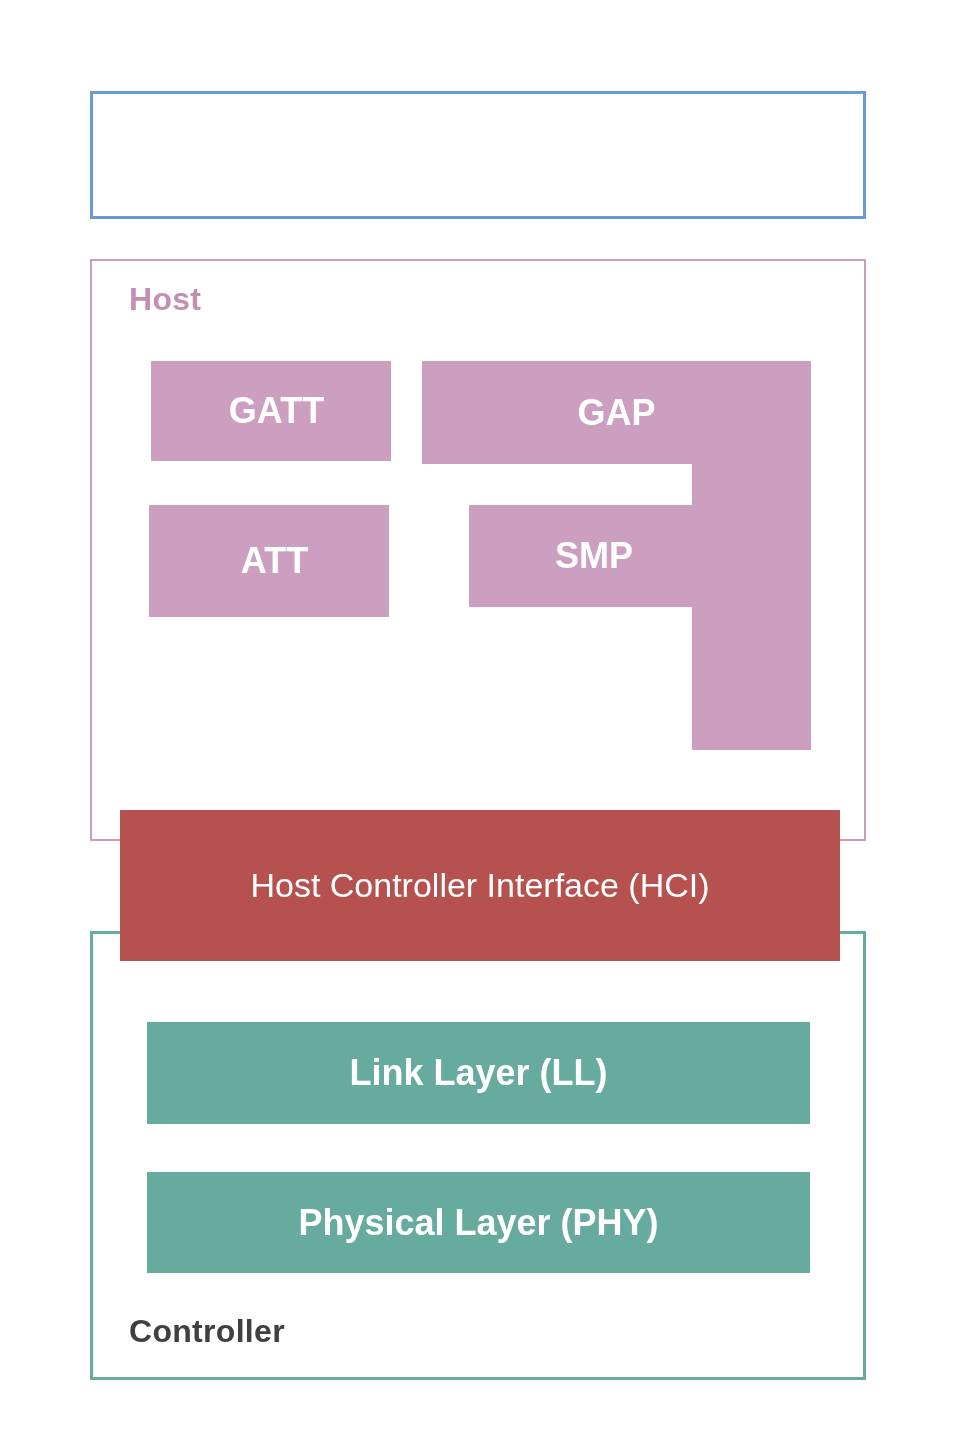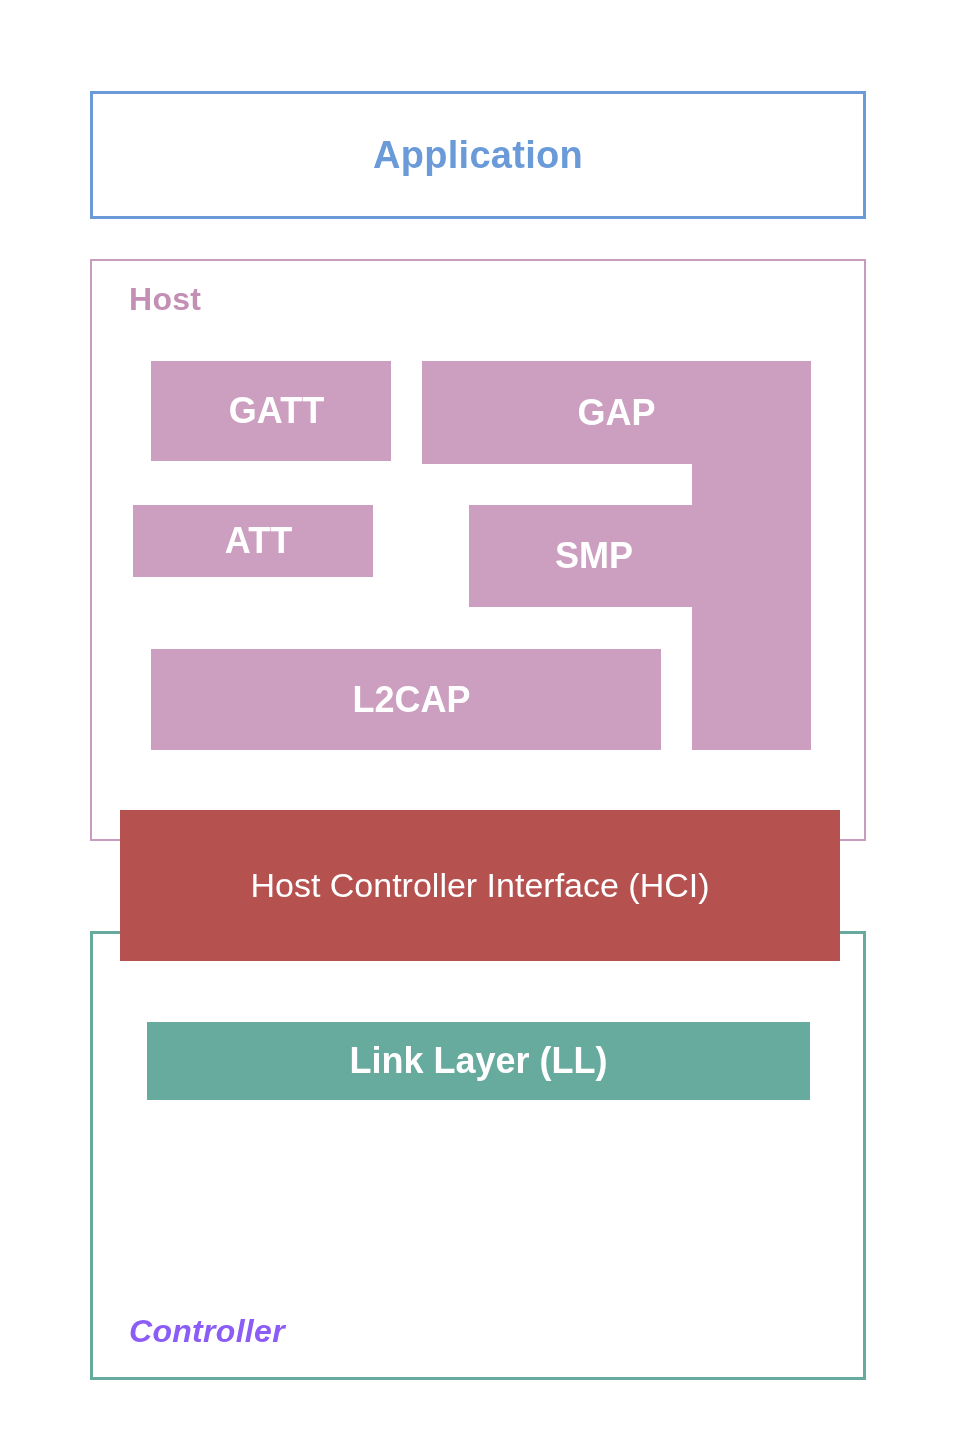--- a/index.html
+++ b/index.html
@@ -68,22 +68,21 @@
     font-weight: bold;
   }
   #host-label {
     left: 129px;
     top: 281px;
     color: #c38fb4;
   }
   #controller-label {
     left: 129px;
     top: 1313px;
-    color: #8b5cf6;
-    font-style: italic;
+    color: #404040;
   }
 
   
   .block {
     position: absolute;
     box-sizing: border-box;
     display: flex;
     align-items: center;
     justify-content: center;
     color: #ffffff;
@@ -94,21 +93,21 @@
     background: #cc9fc0;
     font-size: 36px;
     padding-left: 11px;
   }
   .block.ctrl-block {
     background: #66ab9d;
     font-size: 36px;
   }
 
   #block-gatt { left: 151px; top: 361px; width: 240px; height: 100px; }
-  #block-att  { left: 133px; top: 505px; width: 240px; height: 72px; }
+  #block-att  { left: 149px; top: 505px; width: 240px; height: 112px; }
   #block-smp  { left: 422px; top: 505px; width: 239px; height: 102px; margin-left: 47px; }
   #block-l2cap{ left: 151px; top: 649px; width: 510px; height: 101px; }
 
   
   #block-gap {
     left: 422px;
     top: 361px;
     width: 389px;
     height: 389px;
     background: transparent;
@@ -139,21 +138,21 @@
     display: flex;
     align-items: center;
     justify-content: center;
     color: #ffffff;
     font-size: 36px;
     font-weight: bold;
     z-index: 2;
     border-radius: 31px;
   }
 
-  #block-ll  { left: 147px; top: 1022px; width: 663px; height: 78px; }
+  #block-ll  { left: 147px; top: 1022px; width: 663px; height: 102px; }
   #block-phy { left: 147px; top: 1172px; width: 663px; height: 101px; }
 
   
   #block-hci {
     position: absolute;
     left: 120px;
     top: 810px;
     width: 720px;
     height: 151px;
     background: #b5514f;
@@ -166,41 +165,40 @@
     white-space: nowrap;
     z-index: 5;
   }
 </style>
 </head>
 <body>
 
 <div id="stage">
 
   <div class="frame" id="application-frame"></div>
-  <div class="group-label" id="application-title">Application</div>
 
   <div class="frame" id="host-frame"></div>
   <div class="group-label" id="host-label">Host</div>
 
   <div class="block host-block" id="block-gatt">GATT</div>
 
   <div class="block host-block" id="block-gap">
     <div id="gap-top-arm"></div>
     <div id="gap-side-arm"></div>
     <div id="gap-text">GAP</div>
   </div>
 
   <div class="block host-block" id="block-att">ATT</div>
 
   <div class="block host-block" id="block-smp">SMP</div>
 
-  <div class="block host-block" id="block-l2cap">L2CAP</div>
 
   <div class="frame" id="controller-frame"></div>
 
   <div class="block ctrl-block" id="block-ll">Link Layer (LL)</div>
 
+  <div class="block ctrl-block" id="block-phy">Physical Layer (PHY)</div>
 
   <div class="group-label" id="controller-label">Controller</div>
 
   <div id="block-hci">Host Controller Interface (HCI)</div>
 
 </div>
 
 </body></html>

